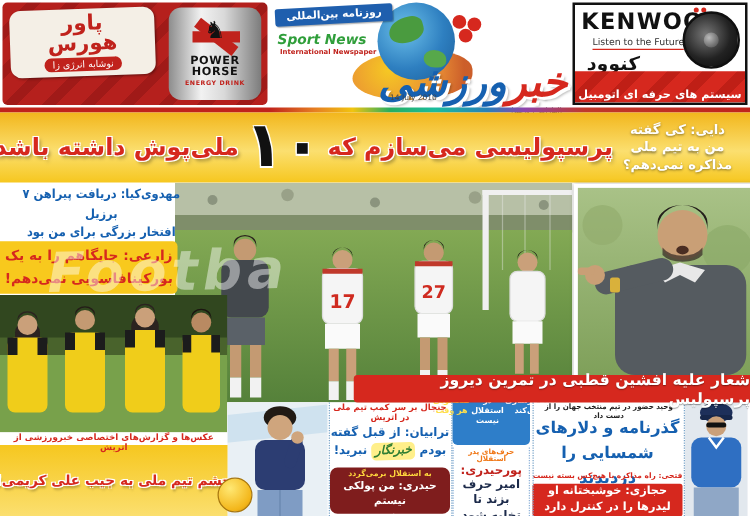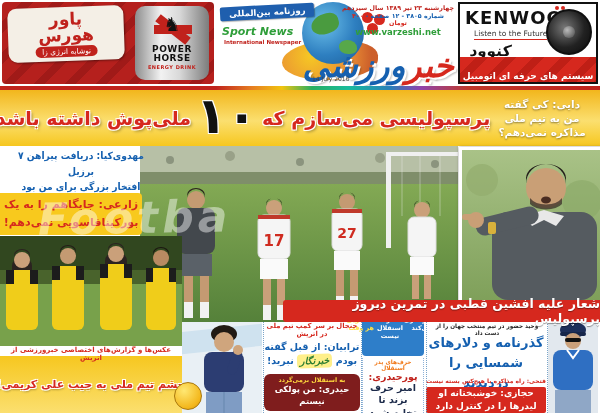--- a/index.html
+++ b/index.html
@@ -195,25 +195,20 @@
       </div>
     </div>
 
     <div class="masthead">
       <div class="mh-collage"></div>
       <div class="mh-globe"></div>
       <div class="mh-ribbon">روزنامه بین‌المللی</div>
       <div class="mh-sport">Sport News</div>
       <div class="mh-intl">International Newspaper</div>
       <div class="mh-dots"></div>
-      <div class="mh-dates rtl">
-        <div class="mh-date-fa">چهارشنبه ۲۳ تیر ۱۳۸۹ سال سیزدهم</div>
-        <div class="mh-issue"><span>شماره ۳۸۰۵ - ۱۲ صفحه - </span><b>۴۰۰ تومان</b></div>
-        <div class="mh-site">www.varzeshi.net</div>
-      </div>
       <div class="mh-logo rtl"><span class="l1">خبر</span><span class="l2">ورزشی</span></div>
       <div class="mh-date-en">14 July 2010</div>
       <div class="mh-uae">(امارات ۴ درهم)</div>
     </div>
 
     <div class="kw-ad">
       <div class="kw-brand">KENWOOD</div>
       <div class="kw-dots"></div>
       <div class="kw-slogan">Listen to the Future</div>
       <div class="kw-fa">کنوود</div>

